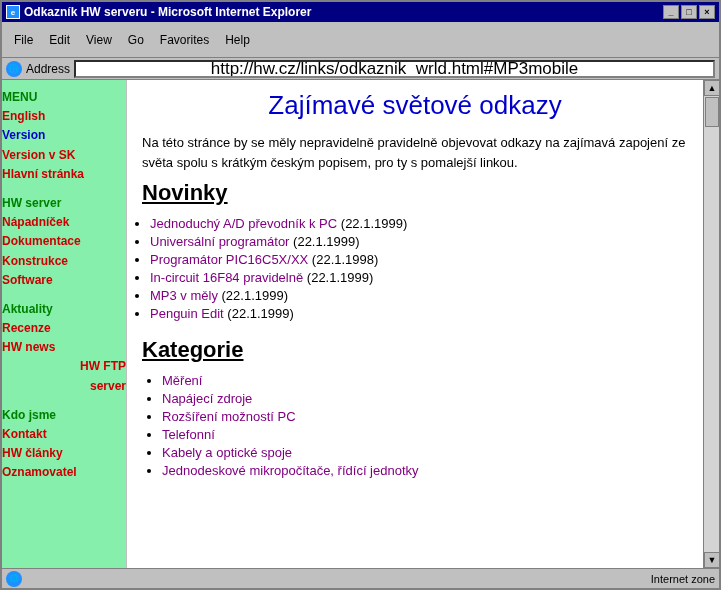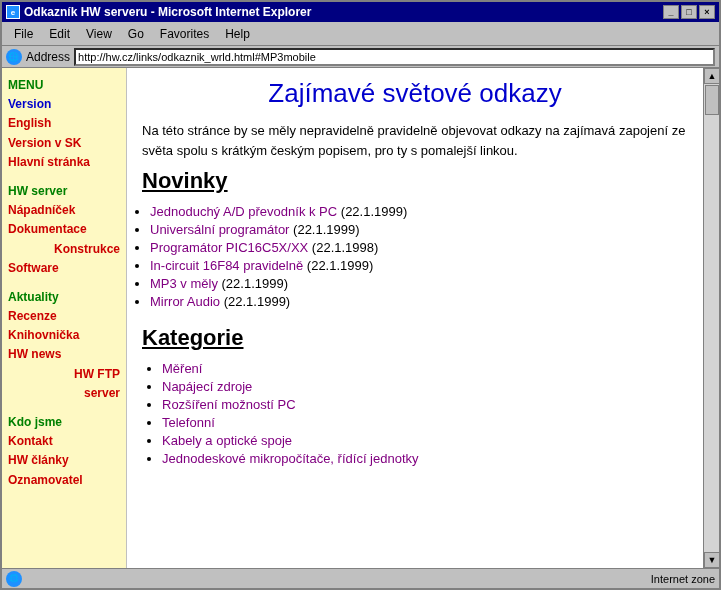--- a/index.html
+++ b/index.html
@@ -7,51 +7,51 @@
 
     
     .window { width: 721px; height: 590px; border: 2px solid #808080; display: flex; flex-direction: column; }
     .title-bar { background: #000080; color: white; padding: 2px 4px; display: flex; align-items: center; justify-content: space-between; height: 20px; font-size: 12px; font-weight: bold; }
     .title-bar-left { display: flex; align-items: center; gap: 4px; }
     .title-bar-icon { width: 14px; height: 14px; background: #1e90ff; border: 1px solid white; font-size: 8px; display: flex; align-items: center; justify-content: center; color: white; }
     .title-bar-buttons { display: flex; gap: 2px; }
     .tb-btn { width: 16px; height: 14px; background: #c0c0c0; border: 1px solid #808080; font-size: 9px; display: flex; align-items: center; justify-content: center; color: black; cursor: pointer; }
 
     
-    .menu-bar { background: #c0c0c0; border-bottom: 1px solid #808080; display: flex; align-items: center; height: 24px; padding: 0 4px; }
+    .menu-bar { background: #c0c0c0; border-bottom: 1px solid #808080; display: flex; align-items: center; height: 36px; padding: 0 4px; }
     .menu-item { padding: 2px 8px; font-size: 12px; cursor: pointer; }
 
     
     .address-bar { background: #c0c0c0; display: flex; align-items: center; height: 22px; padding: 2px 4px; border-bottom: 1px solid #808080; gap: 4px; }
     .address-label { font-size: 12px; }
-    .address-input { flex: 1; height: 18px; border: 2px inset #808080; font-size: 11px; padding: 0 2px; display: flex; align-items: center; background: white; overflow: hidden; }
+    .address-input { flex: 1; height: 18px; border: 2px inset #808080; font-size: 17px; padding: 0 16px; display: flex; align-items: center; background: white; overflow: hidden; justify-content: center; }
     .address-globe { width: 16px; height: 16px; background: #1e90ff; border-radius: 50%; display: flex; align-items: center; justify-content: center; font-size: 9px; color: white; }
 
     
     .main-area { display: flex; flex: 1; overflow: hidden; background: white; }
 
     
     .outer-scroll { width: 16px; background: #c0c0c0; border-left: 1px solid #808080; display: flex; flex-direction: column; }
     .scroll-btn { width: 16px; height: 16px; background: #c0c0c0; border: 1px solid #808080; display: flex; align-items: center; justify-content: center; font-size: 9px; cursor: pointer; }
     .scroll-track { flex: 1; background: #d4d4d4; }
     .scroll-thumb { width: 14px; height: 30px; background: #c0c0c0; border: 1px solid #808080; margin: 1px; }
 
     
-    .sidebar { width: 125px; background: #fef9c3; padding: 8px 6px; overflow-y: auto; flex-shrink: 0; border-right: 1px solid #c0c0c0; }
+    .sidebar { width: 125px; background: #86efac; padding: 8px 0; overflow-y: auto; flex-shrink: 0; border-right: 1px solid #c0c0c0; }
     .sidebar-section { margin-bottom: 10px; }
     .sidebar-link { display: block; color: #0000cc; text-decoration: none; font-size: 12px; line-height: 1.6; font-weight: bold; }
     .sidebar-link.menu { color: #008000; }
     .sidebar-link.english { color: #cc0000; }
     .sidebar-link.version { color: #0000cc; }
     .sidebar-link.mirror { color: #cc0000; }
     .sidebar-link.hlavni { color: #cc0000; }
     .sidebar-link.hw-server { color: #008000; }
     .sidebar-link.nadp { color: #cc0000; }
     .sidebar-link.dokum { color: #cc0000; }
-    .sidebar-link.konstr { color: #cc0000; text-align: right; }
+    .sidebar-link.konstr { color: #cc0000; }
     .sidebar-link.software { color: #cc0000; }
     .sidebar-link.aktuality { color: #008000; }
     .sidebar-link.recenze { color: #cc0000; }
     .sidebar-link.knihovna { color: #cc0000; }
     .sidebar-link.hw-news { color: #cc0000; }
     .sidebar-link.hw-ftp { color: #cc0000; text-align: right; }
     .sidebar-link.kdo { color: #008000; }
     .sidebar-link.kontakt { color: #cc0000; }
     .sidebar-link.hw-clanky { color: #cc0000; }
     .sidebar-link.oznam { color: #cc0000; }
@@ -106,36 +106,35 @@
     <div class="address-input">
       <span>http://hw.cz/links/odkaznik_wrld.html#MP3mobile</span>
     </div>
   </div>
 
   <div class="main-area">
 
     <div class="sidebar">
       <div class="sidebar-section">
         <a class="sidebar-link menu" href="#">MENU</a>
+        <a class="sidebar-link english" href="#">English</a>
         <a class="sidebar-link version" href="#">Version</a>
-        <a class="sidebar-link english" href="#">English</a>
         <a class="sidebar-link mirror" href="#">Version v SK</a>
         <a class="sidebar-link hlavni" href="#">Hlavní stránka</a>
       </div>
       <div class="sidebar-section">
         <a class="sidebar-link hw-server" href="#">HW server</a>
         <a class="sidebar-link nadp" href="#">Nápadníček</a>
         <a class="sidebar-link dokum" href="#">Dokumentace</a>
         <a class="sidebar-link konstr" href="#">Konstrukce</a>
         <a class="sidebar-link software" href="#">Software</a>
       </div>
       <div class="sidebar-section">
         <a class="sidebar-link aktuality" href="#">Aktuality</a>
         <a class="sidebar-link recenze" href="#">Recenze</a>
-        <a class="sidebar-link knihovna" href="#">Knihovnička</a>
         <a class="sidebar-link hw-news" href="#">HW news</a>
         <a class="sidebar-link hw-ftp" href="#">HW FTP<br>server</a>
       </div>
       <div class="sidebar-section">
         <a class="sidebar-link kdo" href="#">Kdo jsme</a>
         <a class="sidebar-link kontakt" href="#">Kontakt</a>
         <a class="sidebar-link hw-clanky" href="#">HW články</a>
         <a class="sidebar-link oznam" href="#">Oznamovatel</a>
       </div>
     </div>
@@ -160,21 +159,21 @@
         </li>
         <li>
           <a href="#">In-circuit 16F84 pravidelně</a>
           <span class="black-text"> (22.1.1999)</span>
         </li>
         <li>
           <a href="#">MP3 v měly</a>
           <span class="black-text"> (22.1.1999)</span>
         </li>
         <li>
-          <a href="#">Mirror Audio</a>
+          <a href="#">Penguin Edit</a>
           <span class="black-text"> (22.1.1999)</span>
         </li>
       </ul>
 
       <h2 class="section-title">Kategorie</h2>
       <ul class="cat-list">
         <li><a href="#">Měření</a></li>
         <li><a href="#">Napájecí zdroje</a></li>
         <li><a href="#">Rozšíření možností PC</a></li>
         <li><a href="#">Telefonní</a></li>

